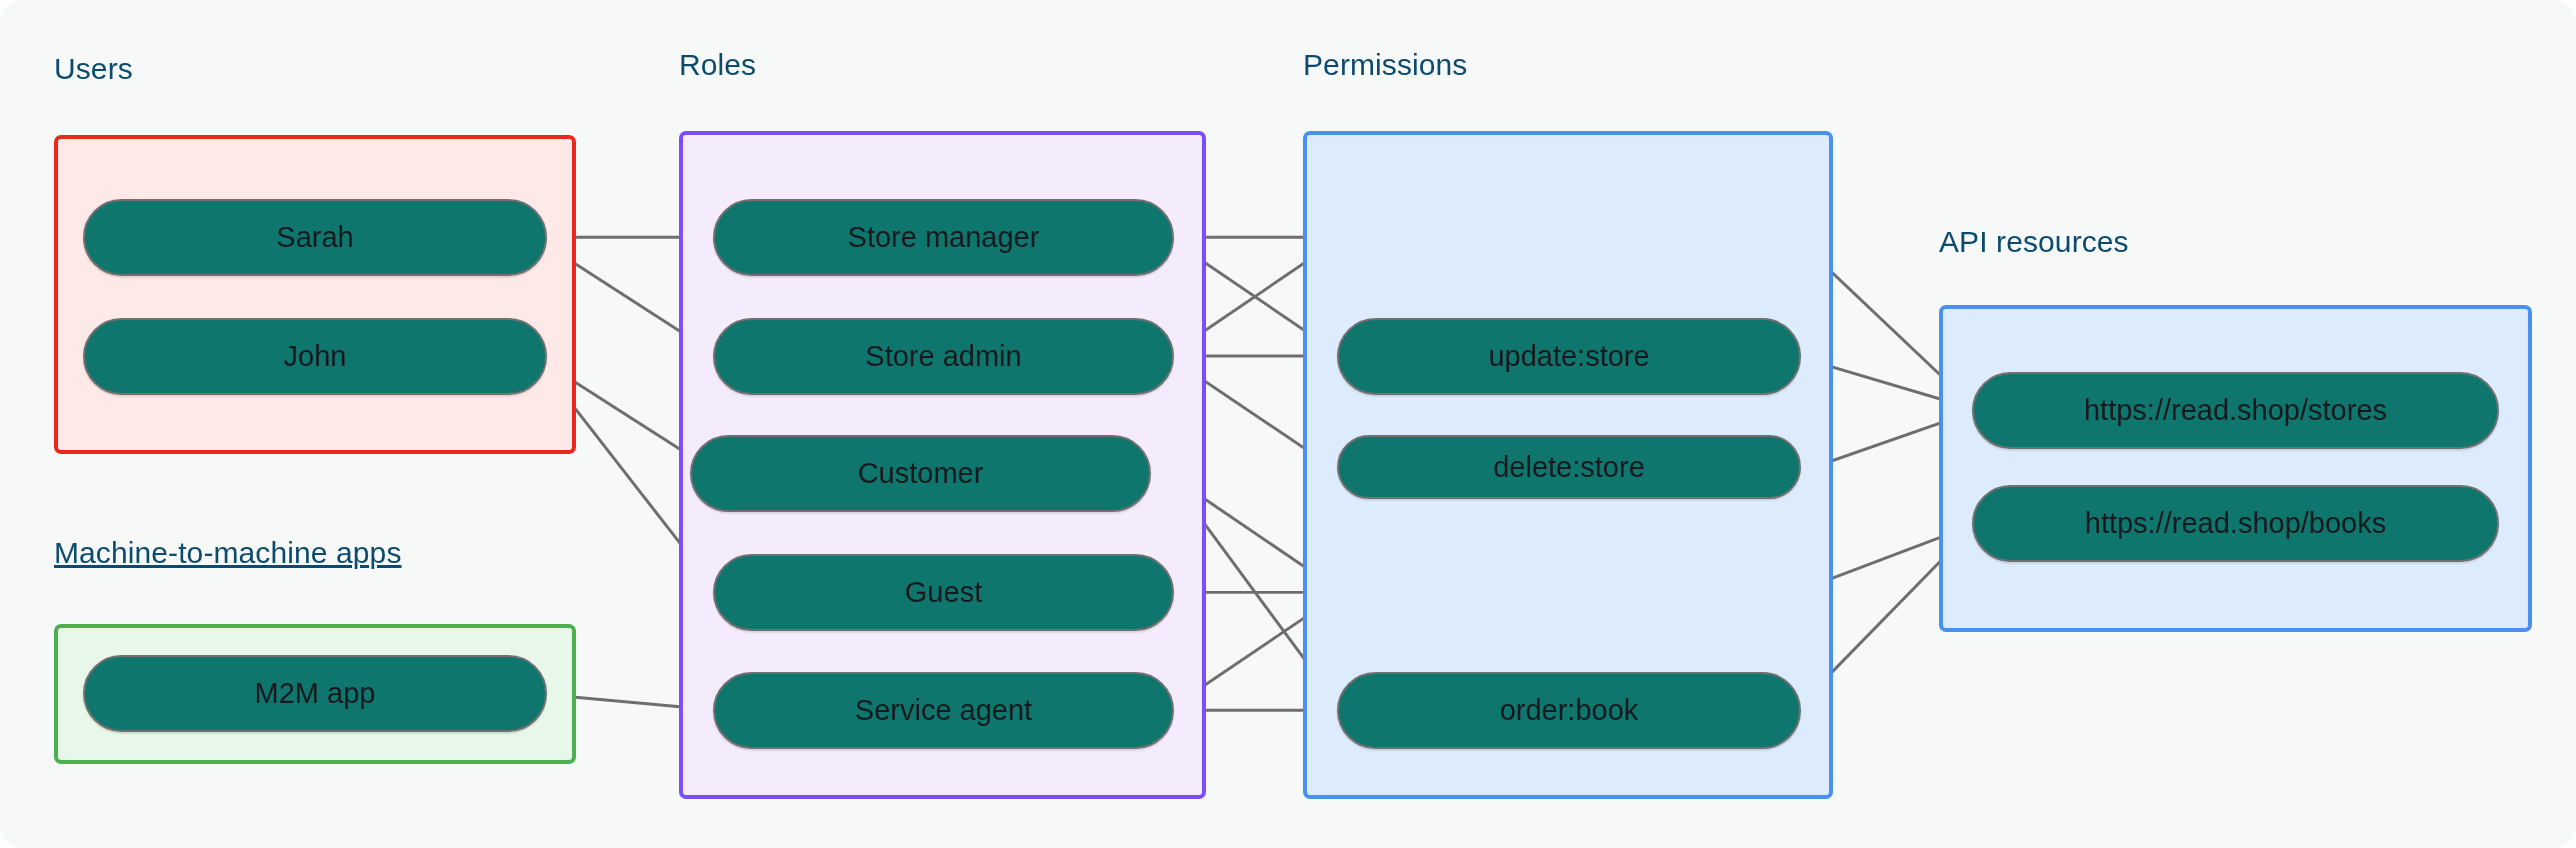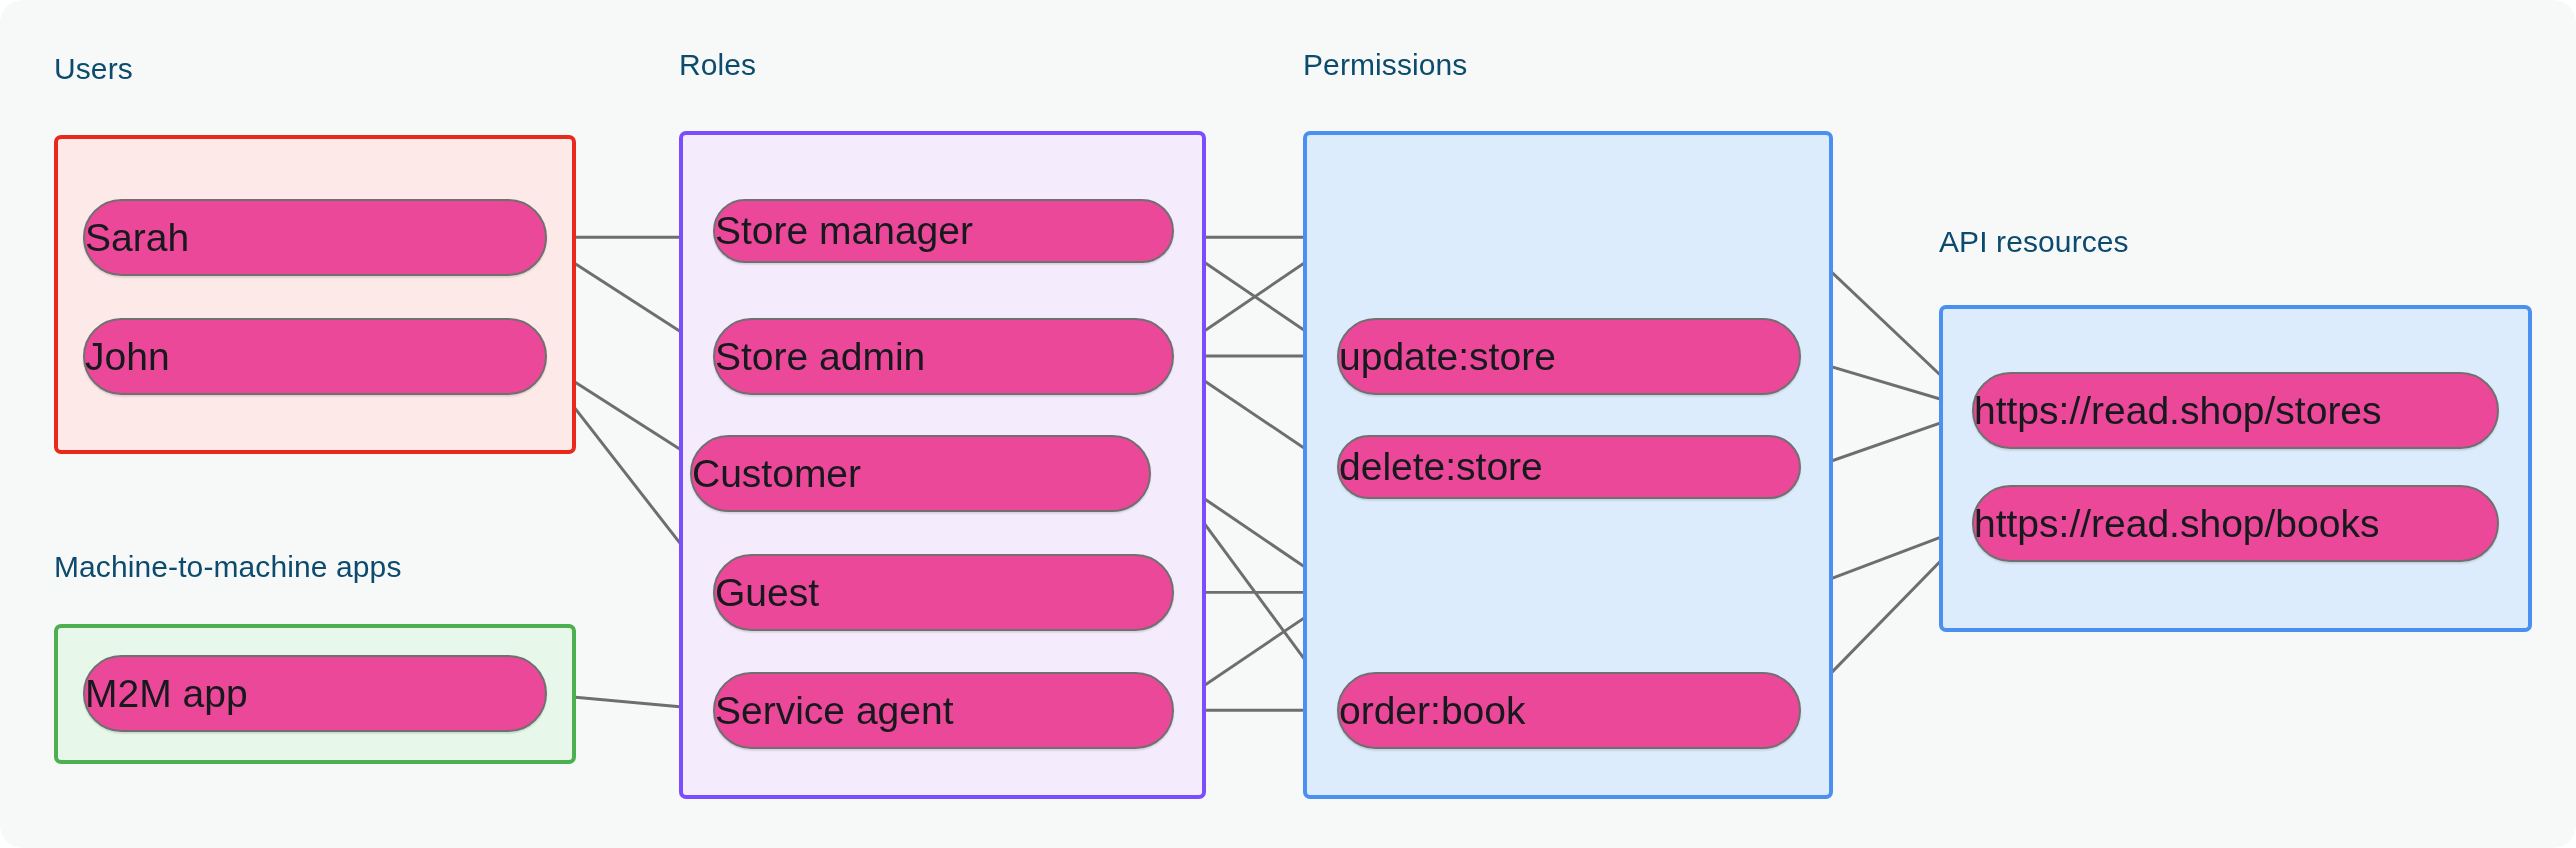--- a/index.html
+++ b/index.html
@@ -36,26 +36,27 @@
   .g-users    { border-width: 4.4px; border-color: #e8291c; background: #fdeae8; }
   .g-m2m      { border-width: 4.4px; border-color: #4caf50; background: #e7f7e9; }
   .g-roles    { border-width: 4.4px; border-color: #7c4dff; background: #f4ecfd; }
   .g-perms    { border-width: 4.4px; border-color: #4a90f0; background: #ddecfc; }
   .g-api      { border-width: 4.4px; border-color: #4a90f0; background: #ddecfc; }
 
   
   .node {
     position: absolute;
     box-sizing: border-box;
-    background: #ec4899;
+    background: #0f766e;
     border: 2.6px solid #707070;
     border-radius: 872px;
     display: flex;
     align-items: center;
-    font-size: 39px;
+    justify-content: center;
+    font-size: 29px;
     color: #16191d;
     white-space: nowrap;
     box-shadow: 0 1.7px 1.7px rgba(0,0,0,0.12);
   }
 
   
   #edges {
     position: absolute;
     left: 0; top: 0;
     width: 2576px;
@@ -119,29 +120,29 @@
 
   <div class="group-label" style="left:54px; top:52px;">Users</div>
   <div class="group g-users" style="left:54px; top:135px; width:522px; height:319px;"></div>
   <div class="node" style="left:83px; top:199px; width:464px; height:77px;">
     <span>Sarah</span>
   </div>
   <div class="node" style="left:83px; top:318px; width:464px; height:77px;">
     <span>John</span>
   </div>
 
-  <div class="group-label" style="left:54px; top:550px;">Machine-to-machine apps</div>
+  <div class="group-label" style="left:54px; top:536px;text-decoration:underline;">Machine-to-machine apps</div>
   <div class="group g-m2m" style="left:54px; top:624px; width:522px; height:140px;"></div>
   <div class="node" style="left:83px; top:655px; width:464px; height:77px;">
     <span>M2M app</span>
   </div>
 
   <div class="group-label" style="left:679px; top:48px;">Roles</div>
   <div class="group g-roles" style="left:679px; top:131px; width:527px; height:668px;"></div>
-  <div class="node" style="left:713px; top:199px; width:461px; height:64px;">
+  <div class="node" style="left:713px; top:199px; width:461px; height:77px;">
     <span>Store manager</span>
   </div>
   <div class="node" style="left:713px; top:318px; width:461px; height:77px;">
     <span>Store admin</span>
   </div>
   <div class="node" style="left:690px; top:435px; width:461px; height:77px;">
     <span>Customer</span>
   </div>
   <div class="node" style="left:713px; top:554px; width:461px; height:77px;">
     <span>Guest</span>

